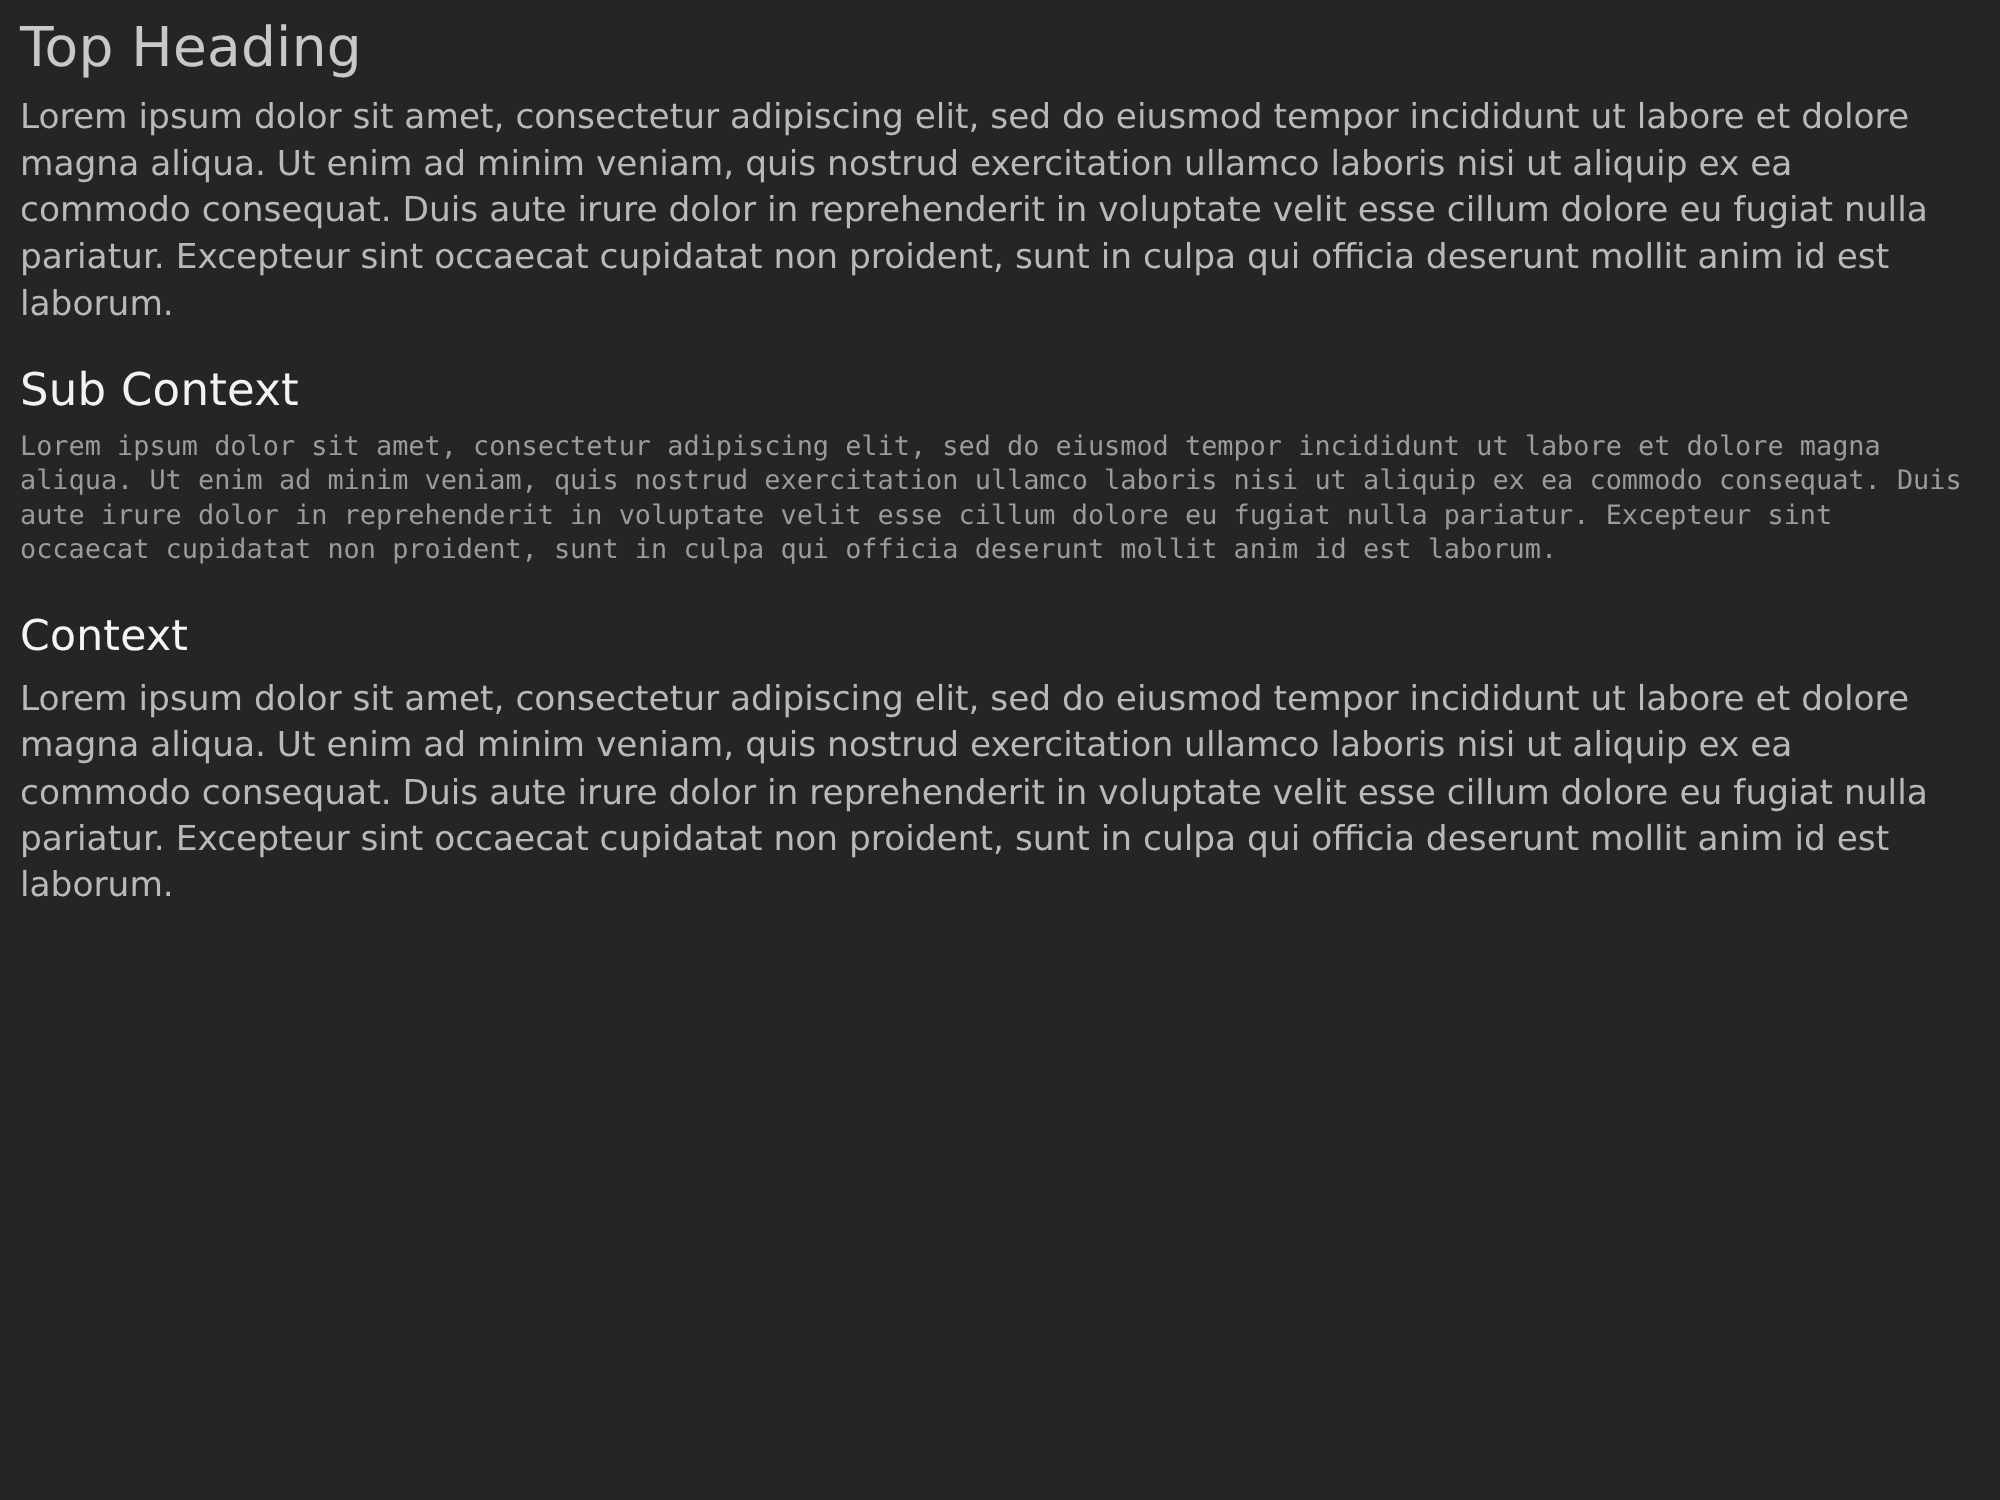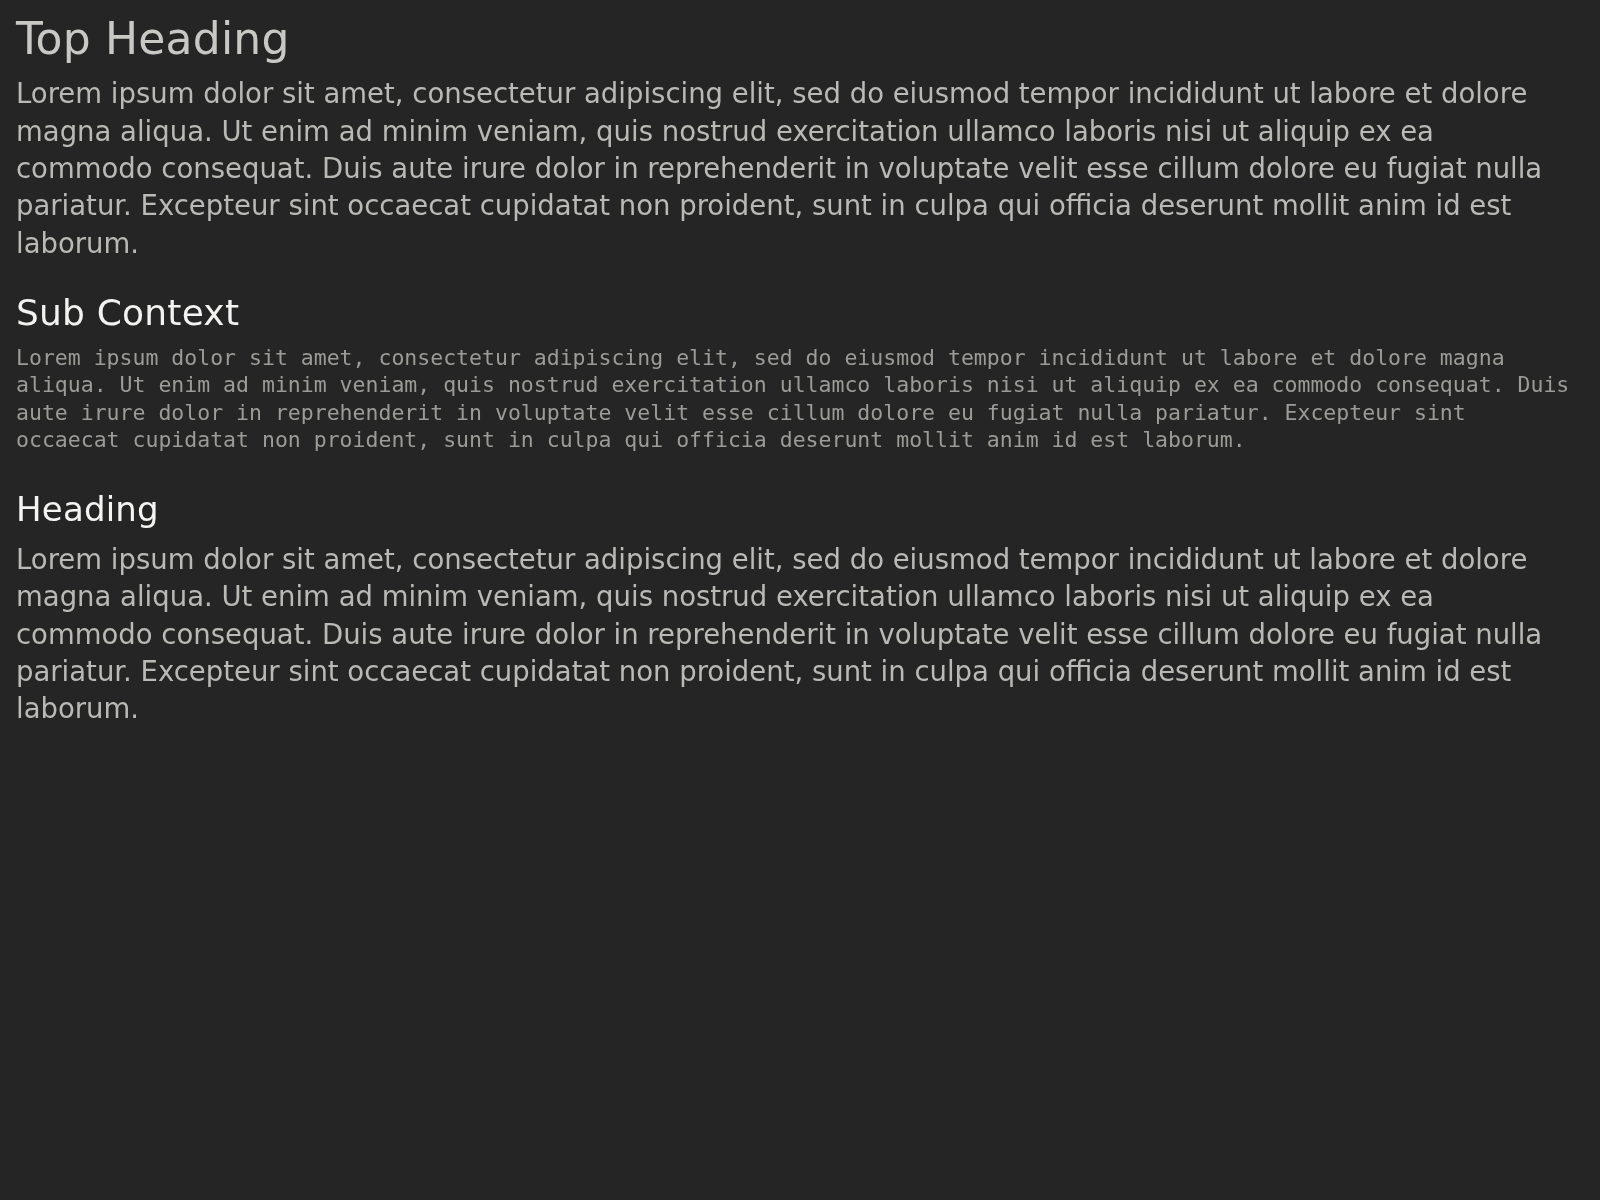--- a/index.html
+++ b/index.html
@@ -79,18 +79,18 @@
   <div class="doc">
 
     <h1 class="top-heading">Top Heading</h1>
 
     <p class="body-text">Lorem ipsum dolor sit amet, consectetur adipiscing elit, sed do eiusmod tempor incididunt ut labore et dolore magna aliqua. Ut enim ad minim veniam, quis nostrud exercitation ullamco laboris nisi ut aliquip ex ea commodo consequat. Duis aute irure dolor in reprehenderit in voluptate velit esse cillum dolore eu fugiat nulla pariatur. Excepteur sint occaecat cupidatat non proident, sunt in culpa qui officia deserunt mollit anim id est laborum.</p>
 
     <h2 class="sub-heading">Sub Context</h2>
 
     <pre class="mono-text">Lorem ipsum dolor sit amet, consectetur adipiscing elit, sed do eiusmod tempor incididunt ut labore et dolore magna aliqua. Ut enim ad minim veniam, quis nostrud exercitation ullamco laboris nisi ut aliquip ex ea commodo consequat. Duis aute irure dolor in reprehenderit in voluptate velit esse cillum dolore eu fugiat nulla pariatur. Excepteur sint occaecat cupidatat non proident, sunt in culpa qui officia deserunt mollit anim id est laborum.</pre>
 
-    <h2 class="context-heading">Heading</h2>
+    <h2 class="context-heading">Context</h2>
 
     <p class="body-text">Lorem ipsum dolor sit amet, consectetur adipiscing elit, sed do eiusmod tempor incididunt ut labore et dolore magna aliqua. Ut enim ad minim veniam, quis nostrud exercitation ullamco laboris nisi ut aliquip ex ea commodo consequat. Duis aute irure dolor in reprehenderit in voluptate velit esse cillum dolore eu fugiat nulla pariatur. Excepteur sint occaecat cupidatat non proident, sunt in culpa qui officia deserunt mollit anim id est laborum.</p>
 
   </div>
 </div>
 
 </body></html>

